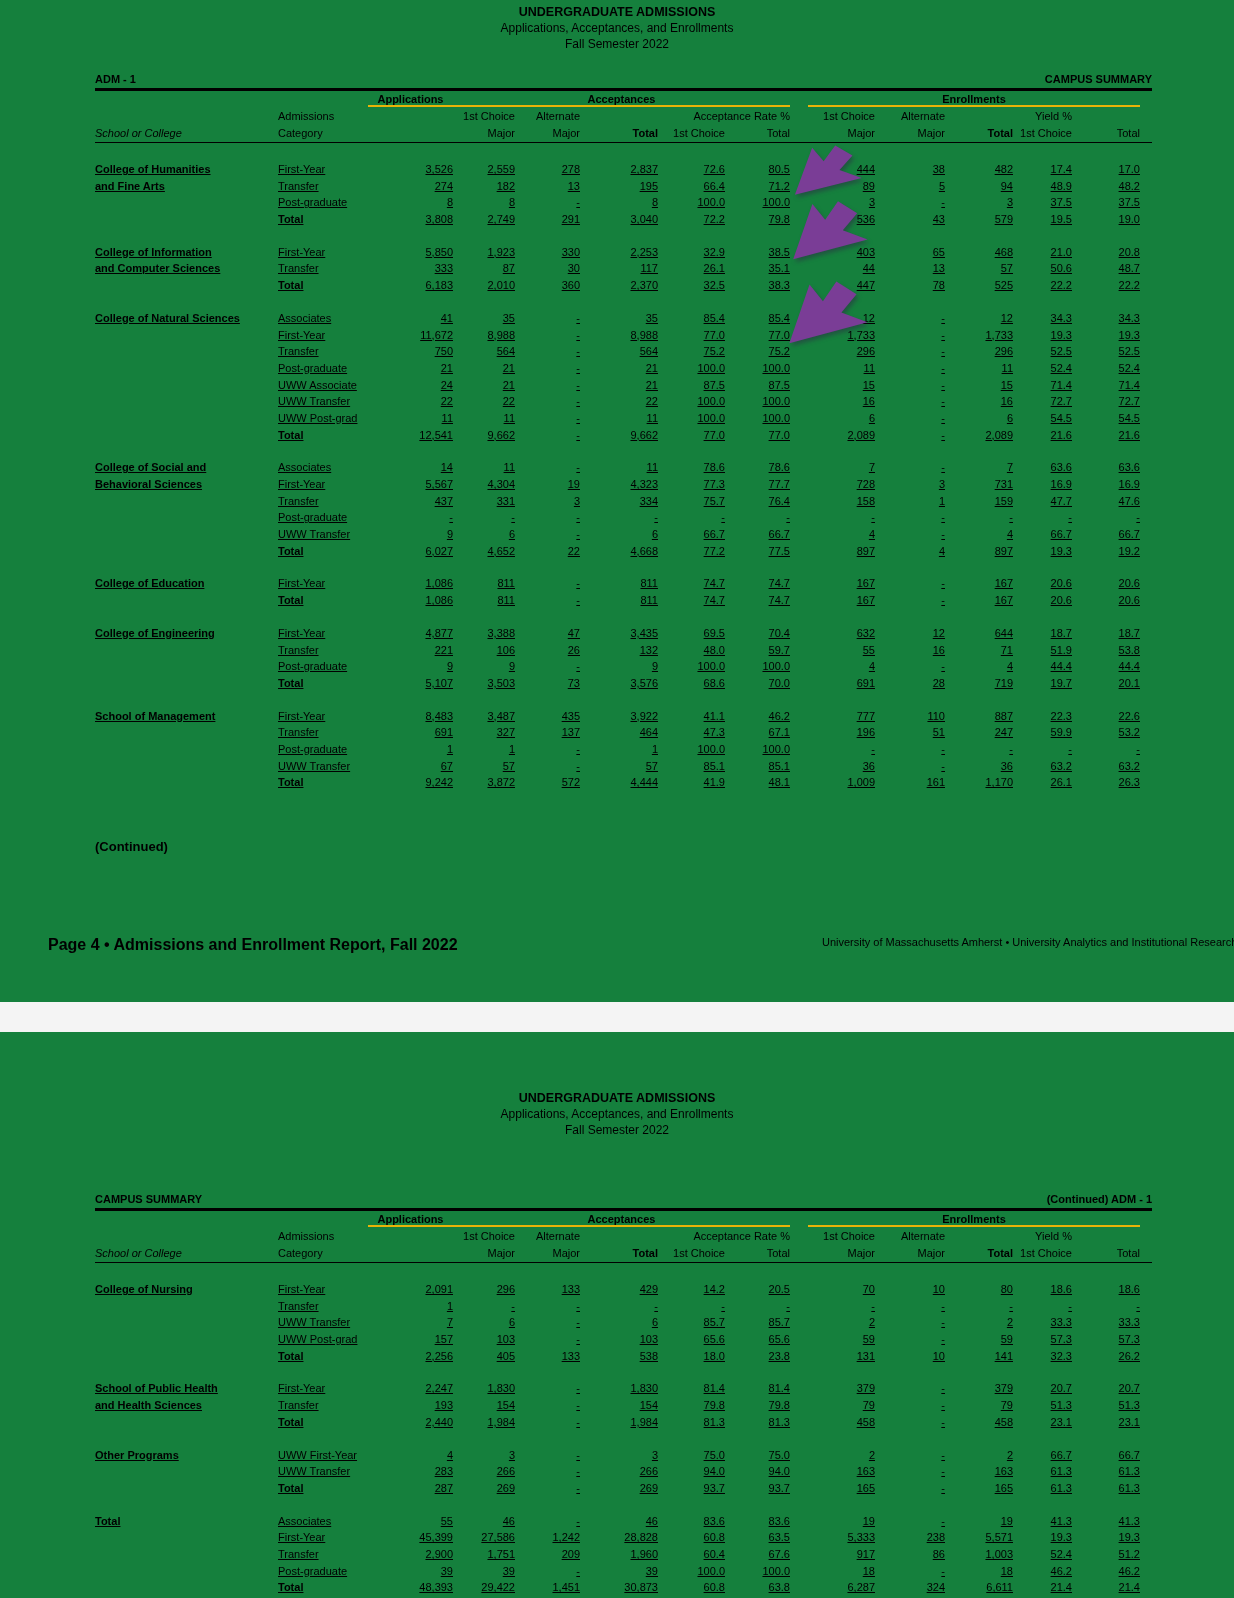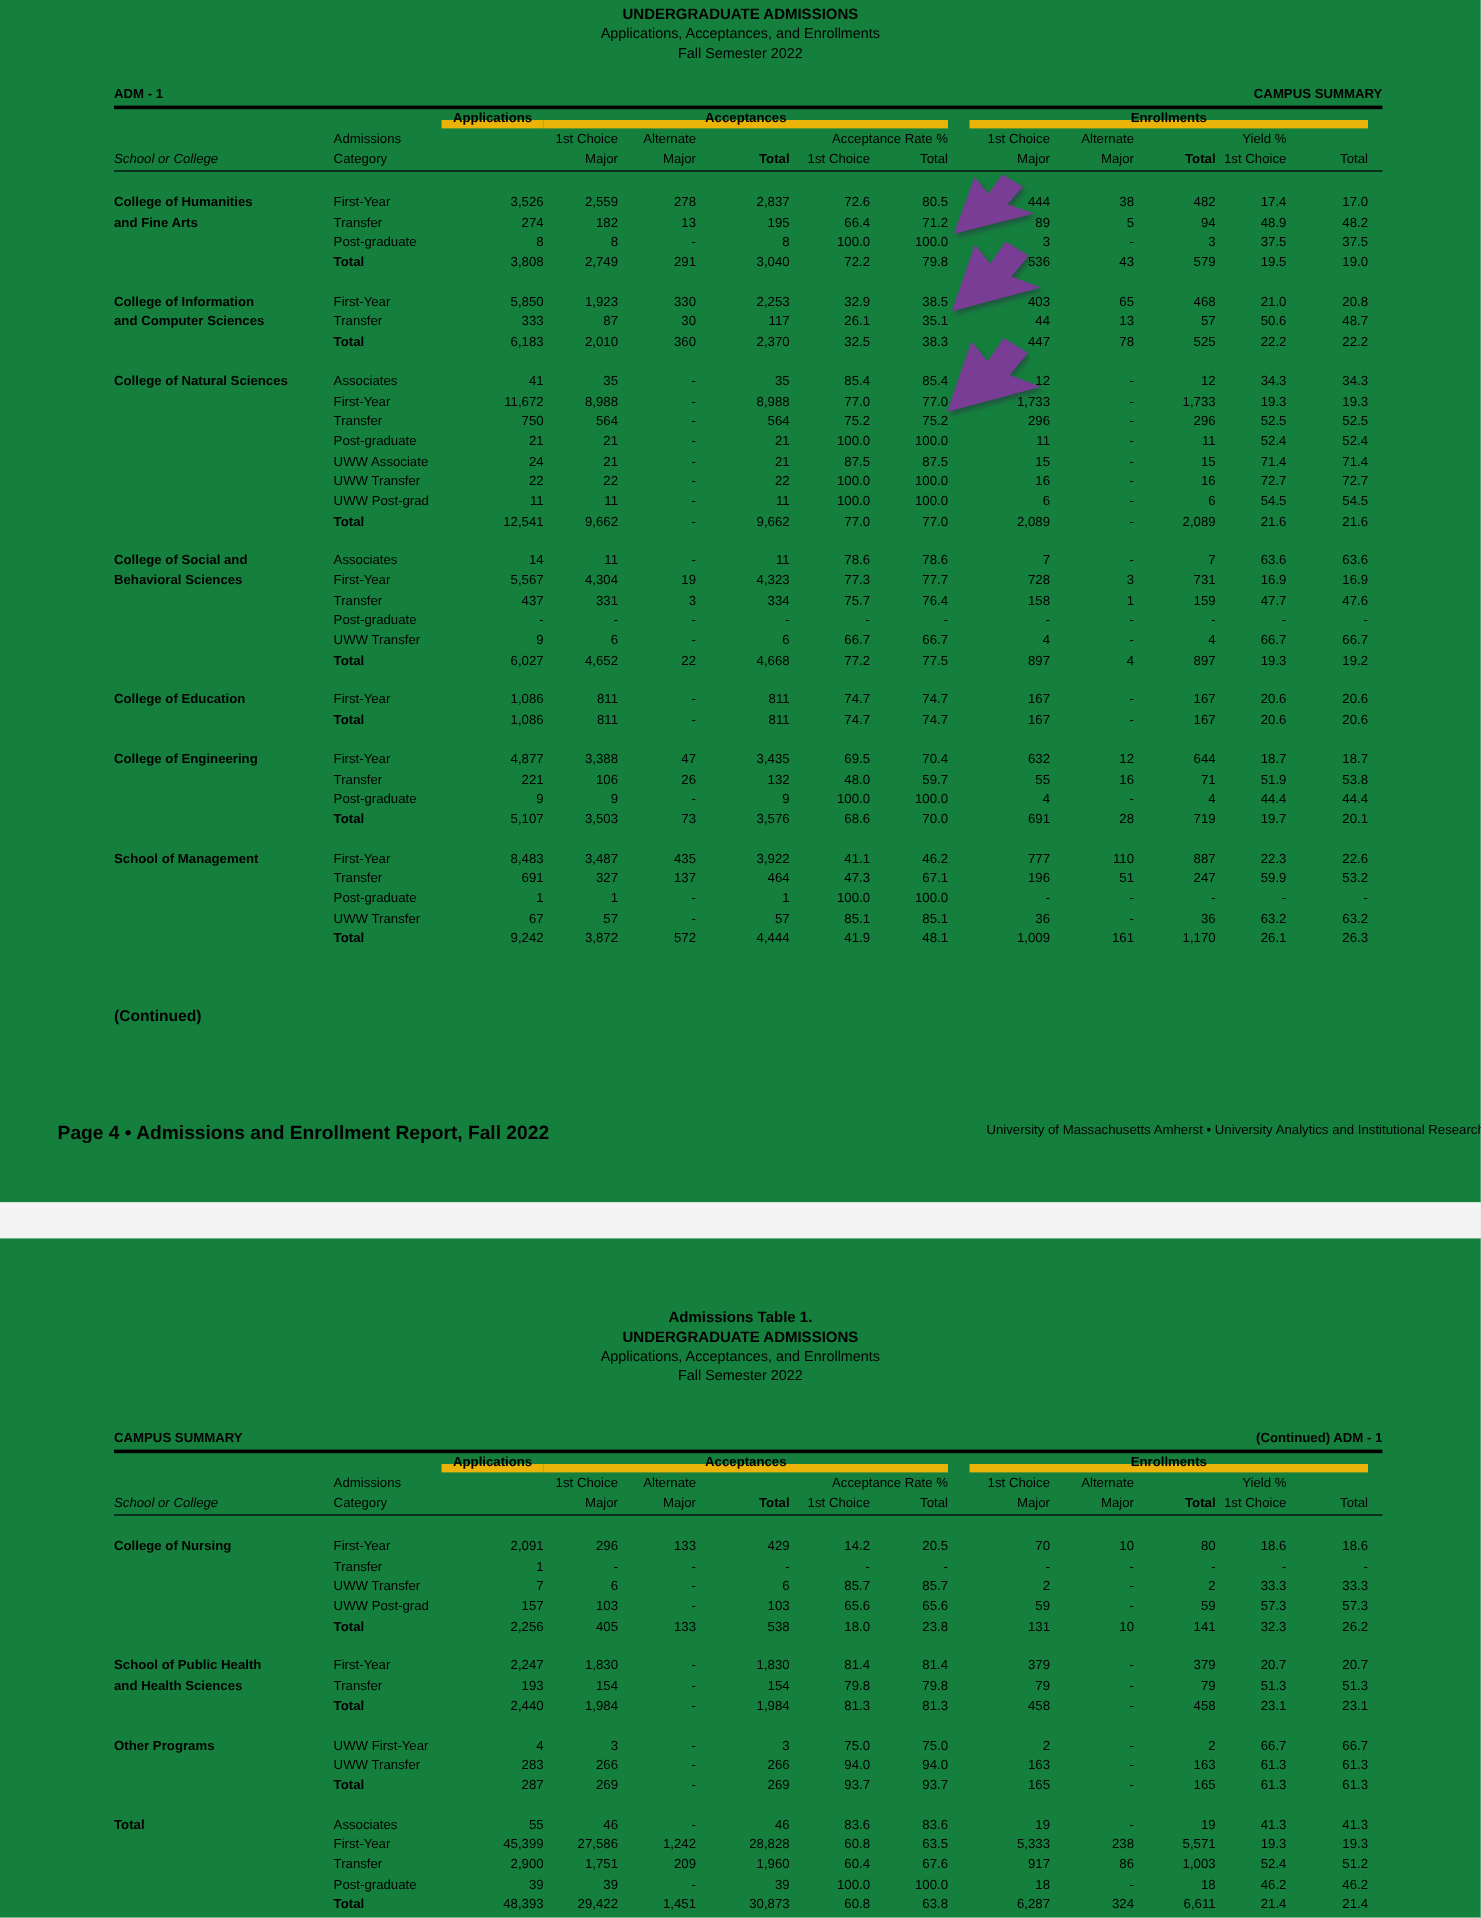--- a/index.html
+++ b/index.html
@@ -23,34 +23,34 @@
   .headerbar{height:16px;line-height:14px;font-weight:bold;position:relative;}
   .headerbar .hb-left{position:absolute;left:0;top:0;}
   .headerbar .hb-right{position:absolute;right:0;top:0;}
   .dblline{height:3px;border-top:2px solid #000;border-bottom:1px solid #000;box-sizing:border-box;width:1057px;}
 
   .trow{display:grid;grid-template-columns:183px 100px 75px 62px 65px 78px 67px 65px 85px 70px 68px 59px 68px;width:1045px;}
   .hrow{height:17px;line-height:16px;}
   .cell{overflow:visible;white-space:nowrap;}
   .c-right{text-align:right;}
   .c-bold{font-weight:bold;}
-  .grp{border-bottom:7px solid #eab308;font-weight:bold;text-align:center;height:16px;box-sizing:border-box;}
+  .grp{border-bottom:2px solid #eab308;font-weight:bold;text-align:center;height:16px;box-sizing:border-box;}
   .grp-app{grid-column:3/4;margin-left:-10px;}
   .grp-acc{grid-column:4/9;}
   .grp-enr{grid-column:9/14;margin-left:18px;}
   .s-admissions{grid-column:2/3;}
   .s-c4{grid-column:4/5;}  .s-c5{grid-column:5/6;}  .s-c6{grid-column:6/7;}
   .s-rate{grid-column:7/9;} .s-c7{grid-column:7/8;} .s-c8{grid-column:8/9;}
   .s-c9{grid-column:9/10;} .s-c10{grid-column:10/11;} .s-c11{grid-column:11/12;}
   .s-yield{grid-column:12/13;} .s-c12{grid-column:12/13;} .s-c13{grid-column:13/14;}
   .s-c1{grid-column:1/2;font-style:italic;} .s-c2{grid-column:2/3;}
   .thinline{height:1px;background:#000;width:1057px;}
   .headspacer{height:18px;}
 
-  .section{margin-bottom:16px;}
+  .section{margin-bottom:16px;text-decoration:underline;}
   .drow{height:16.7px;line-height:16.7px;}
   .c-school{font-weight:bold;}
   .continued{font-weight:bold;font-size:13px;margin-top:48px;}
 
   .footer-left{position:absolute;left:48px;top:936px;font-size:16px;font-weight:bold;white-space:nowrap;}
   .footer-right{position:absolute;left:790px;top:936px;font-size:11px;white-space:nowrap;padding-left:32px;}
 
   .arrow-svg{position:absolute;filter:drop-shadow(2px 3px 2px rgba(50,20,70,0.40));}
 </style>
 </head>
@@ -616,21 +616,20 @@
   <svg class="arrow-svg" style="left:786px;top:276px;" width="84" height="70" viewBox="0 0 100 100" preserveAspectRatio="none">
     <polygon points="4,96 28,12 44,36 60,8 84,26 66,52 97,66" fill="#7a3d96"></polygon>
   </svg>
 </div>
 
 <div id="page-sep"></div>
 
 <div class="page" id="page2">
 
   <div class="title-block" style="top:58px;">
-    <div class="tl-bold">Admissions Table 1.</div>
     <div class="tl-bold">UNDERGRADUATE ADMISSIONS</div>
     <div>Applications, Acceptances, and Enrollments</div>
     <div>Fall Semester 2022</div>
   </div>
 
   <div class="table" style="top:160px;">
     <div class="headerbar">
       <span class="hb-left">CAMPUS SUMMARY</span>
       <span class="hb-right">(Continued) ADM - 1</span>
     </div>

